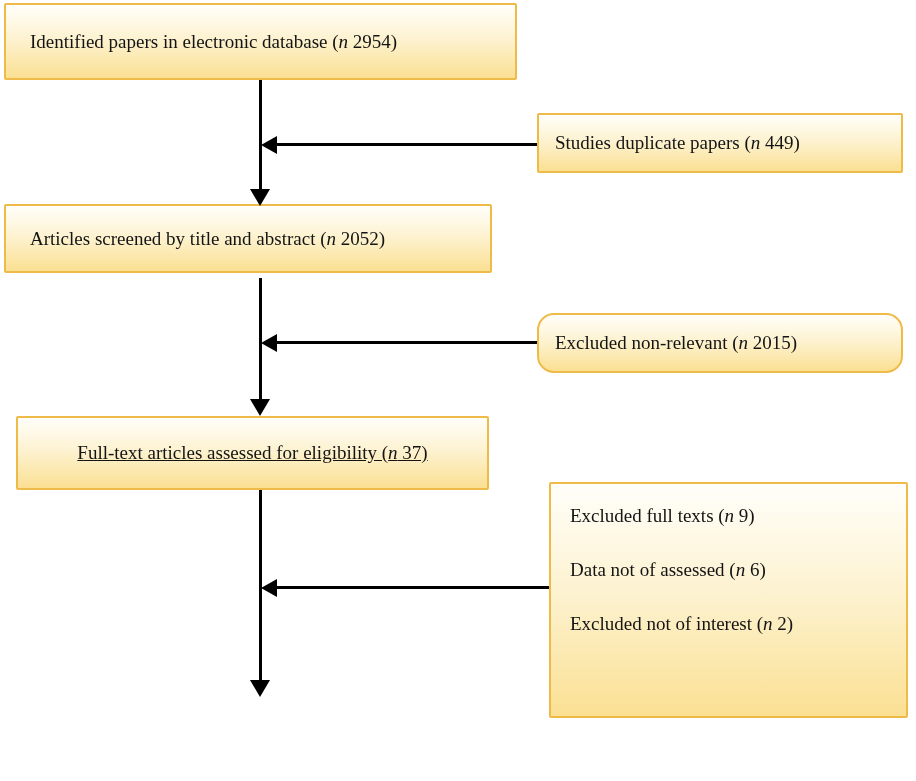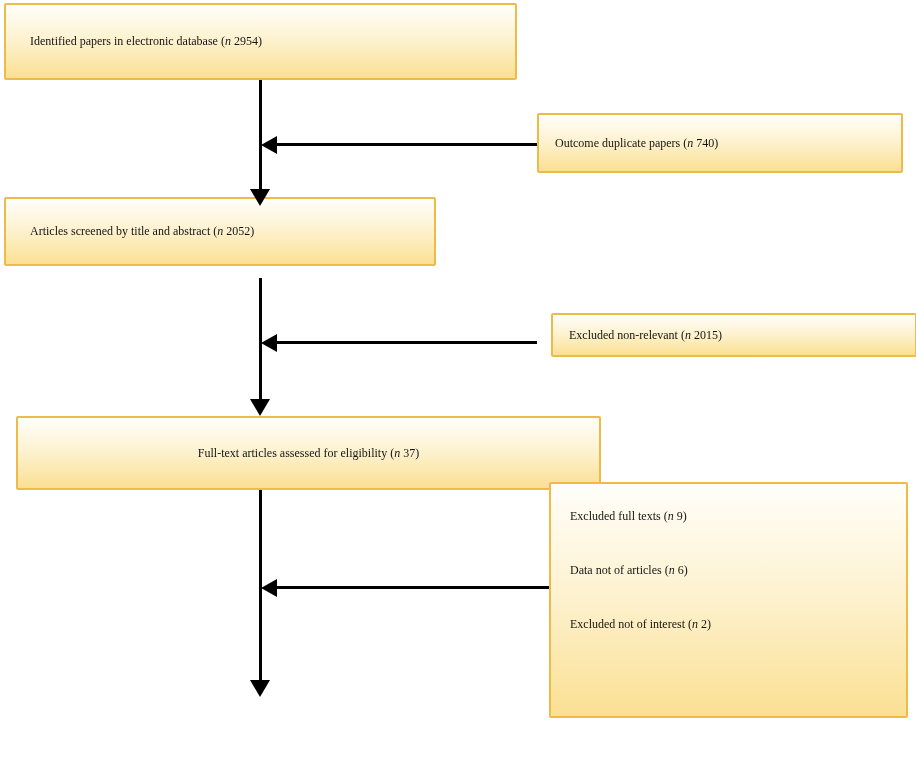--- a/index.html
+++ b/index.html
@@ -7,21 +7,21 @@
     padding: 0;
     background: var(--background, #ffffff);
   }
   .canvas {
     position: relative;
     width: 916px;
     height: 781px;
     background: var(--background, #ffffff);
     font-family: "Liberation Serif", "DejaVu Serif", serif;
     color: var(--text, #141414);
-    font-size: 12px;
+    font-size: 19px;
     overflow: hidden;
   }
   .box {
     position: absolute;
     box-sizing: border-box;
     border: 2px solid var(--box-border, #eebb49);
     border-radius: 2px;
     background: linear-gradient(180deg,
       var(--box-fill-top, #fffefa) 0%,
       var(--box-fill-mid, #fdf2cf) 48%,
@@ -69,40 +69,40 @@
 </style>
 </head>
 <body>
 
 <div class="canvas">
 
   <div class="box pad24" style="left:4px; top:3px; width:513px; height:77px;">
     <span class="label"><span>Identified papers in electronic database (</span><span class="it">n</span><span> 2954)</span></span>
   </div>
 
-  <div class="box pad24" style="left:4px; top:197px; width:432px; height:69px;align-items:center;">
+  <div class="box pad24" style="left:4px; top:204px; width:488px; height:69px;align-items:center;">
     <span class="label"><span>Articles screened by title and abstract (</span><span class="it">n</span><span> 2052)</span></span>
   </div>
 
-  <div class="box center" style="left:16px; top:416px; width:585px; height:74px;">
+  <div class="box center" style="left:16px; top:416px; width:473px; height:74px;text-decoration:underline;">
     <span class="label"><span>Full-text articles assessed for eligibility (</span><span class="it">n</span><span> 37)</span></span>
   </div>
 
 
   <div class="box pad16" style="left:537px; top:113px; width:366px; height:60px;">
-    <span class="label"><span>Outcome duplicate papers (</span><span class="it">n</span><span> 740)</span></span>
+    <span class="label"><span>Studies duplicate papers (</span><span class="it">n</span><span> 449)</span></span>
   </div>
 
-  <div class="box pad16" style="left:551px; top:313px; width:366px; height:44px;">
+  <div class="box pad16" style="left:537px; top:313px; width:366px; height:60px;border-radius:17px;">
     <span class="label"><span>Excluded non-relevant (</span><span class="it">n</span><span> 2015)</span></span>
   </div>
 
   <div class="box multiline" style="left:549px; top:482px; width:359px; height:236px;">
     <div class="line"><span>Excluded full texts (</span><span class="it">n</span><span> 9)</span></div>
-    <div class="line"><span>Data not of articles (</span><span class="it">n</span><span> 6)</span></div>
+    <div class="line"><span>Data not of assessed (</span><span class="it">n</span><span> 6)</span></div>
     <div class="line"><span>Excluded not of interest (</span><span class="it">n</span><span> 2)</span></div>
   </div>
 
   <div class="vline" style="left:259px; top:80px; height:110px;"></div>
   <div class="head-down" style="left:250px; top:189px;"></div>
 
   <div class="hline" style="left:276px; top:143px; width:261px;"></div>
   <div class="head-left" style="left:261px; top:136px;"></div>
 
   <div class="vline" style="left:259px; top:278px; height:122px;"></div>

